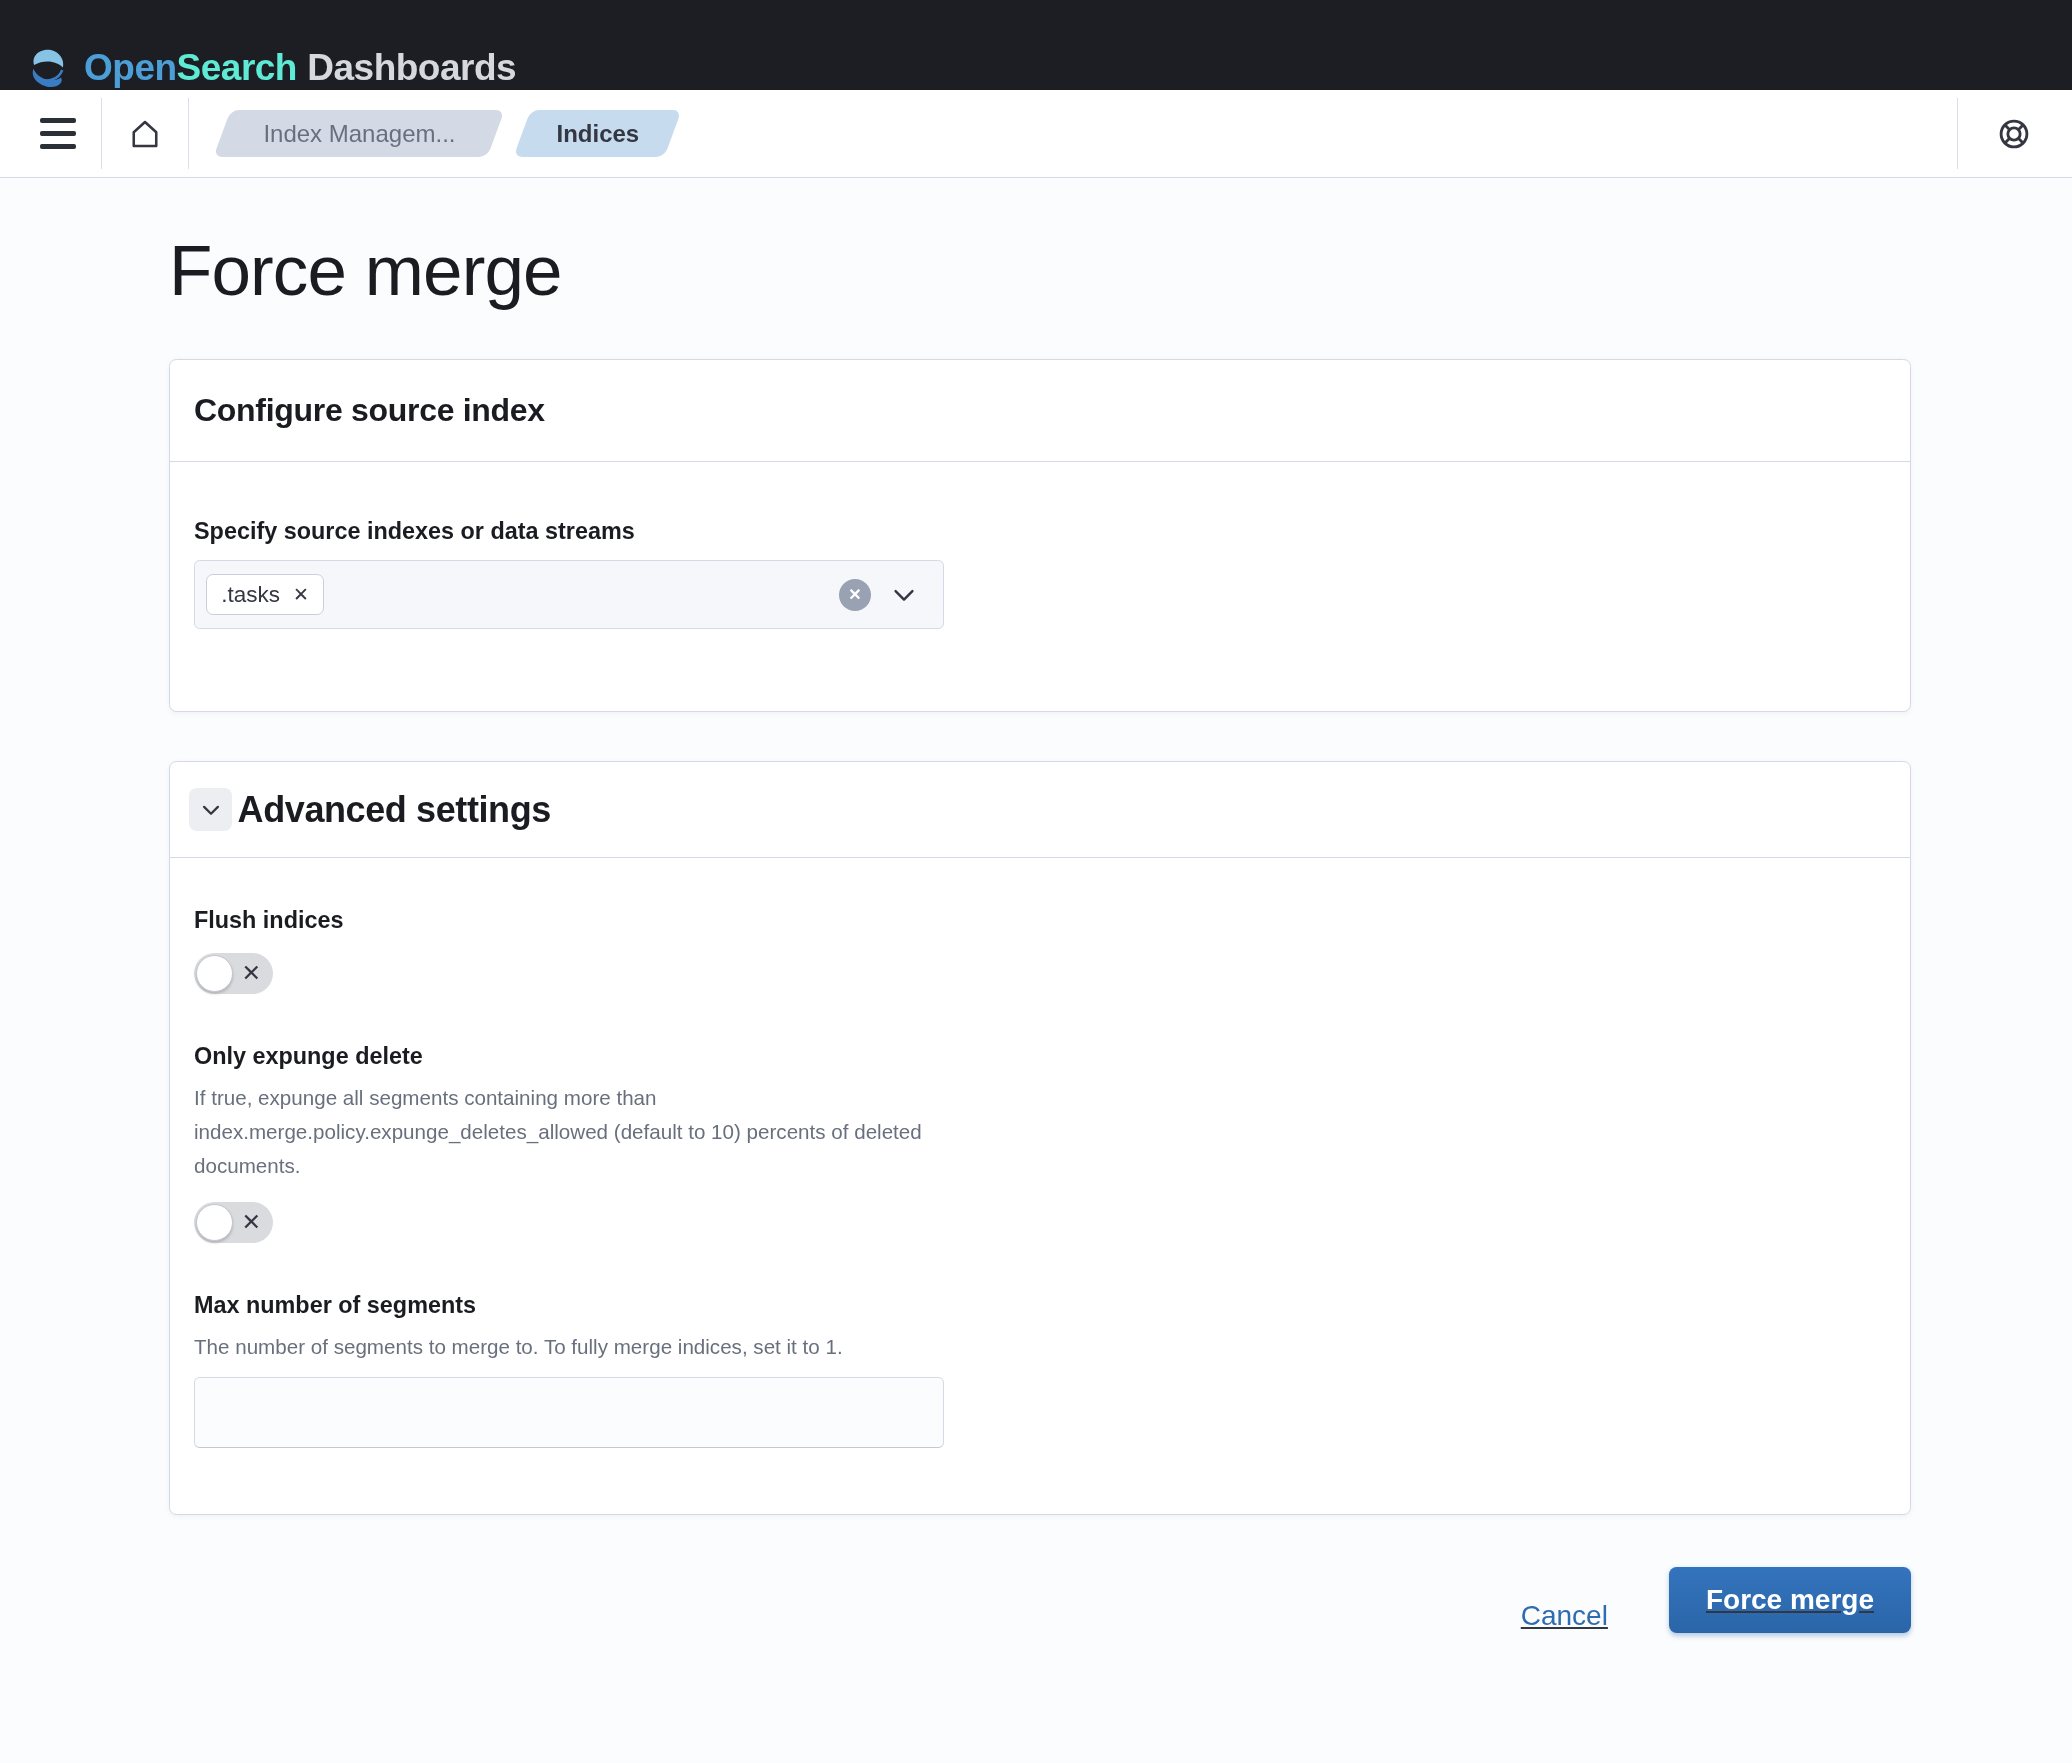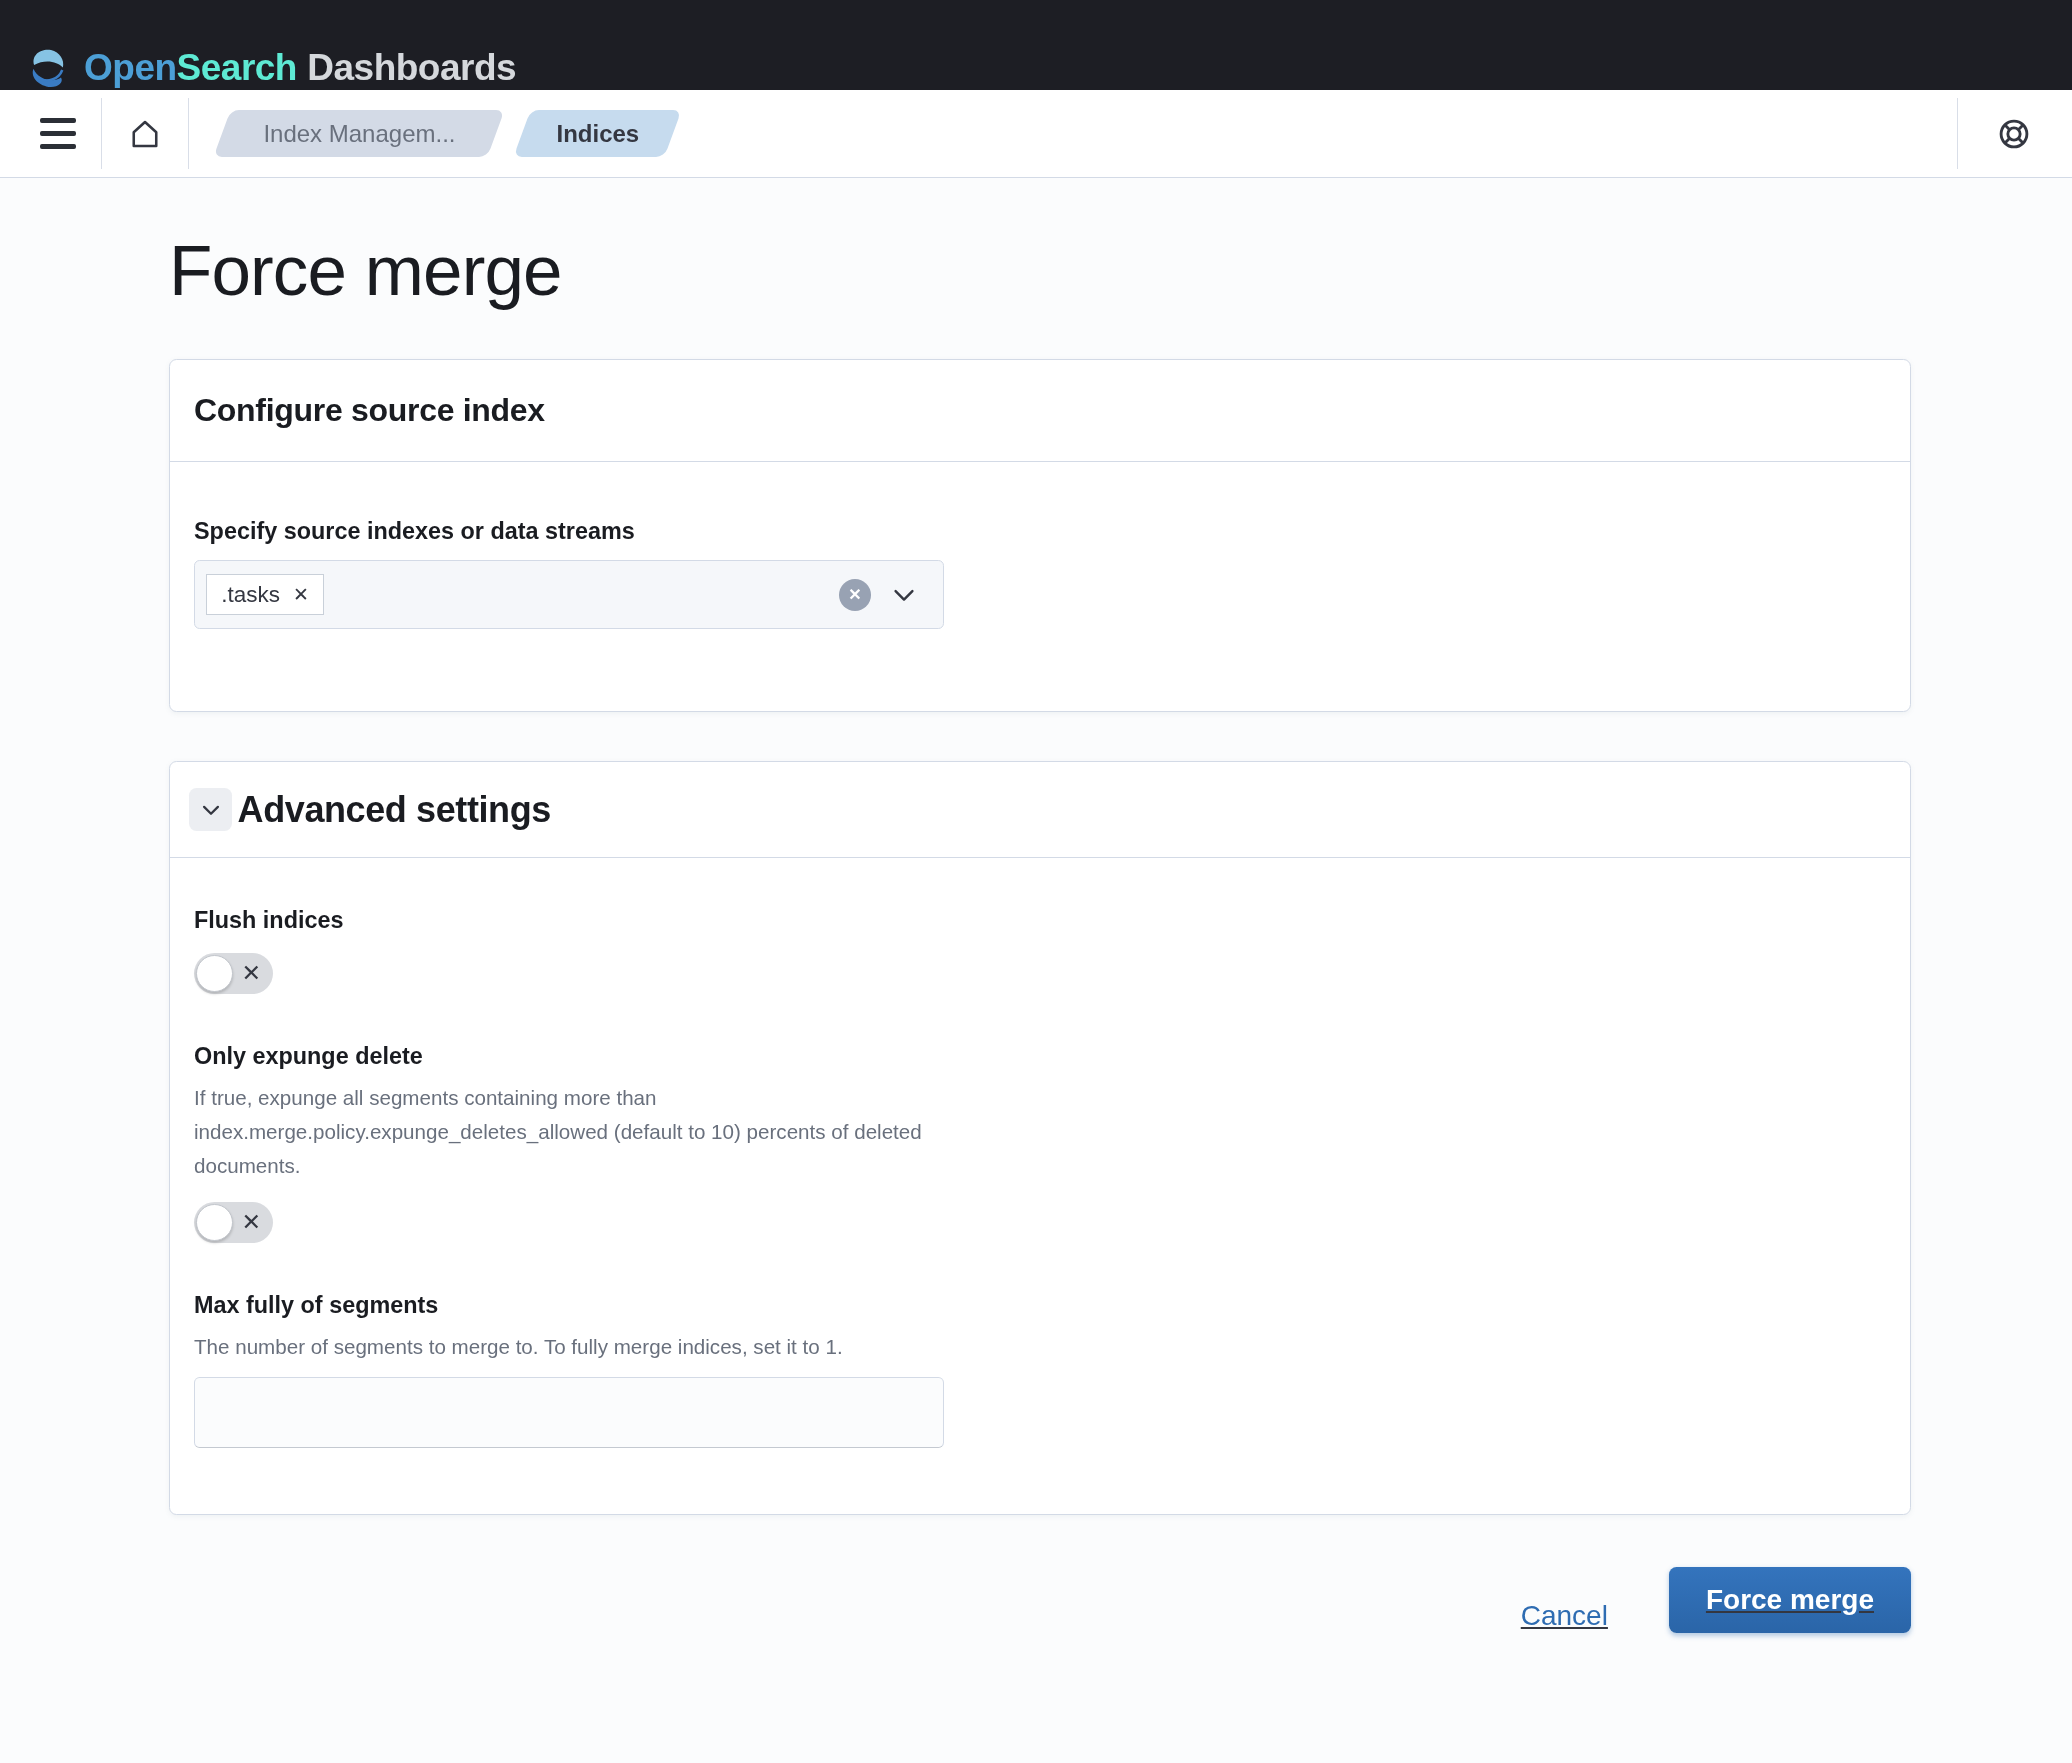--- a/index.html
+++ b/index.html
@@ -53,21 +53,21 @@
   .form-label{font-size:23.4px;font-weight:700;color:#1a1c21;}
   .form-help{font-size:20.6px;color:#69707d;line-height:34px;max-width:781px;margin-top:11.2px;}
   
   .combobox{
     margin-top:15px;width:750px;height:69px;box-sizing:border-box;
     background:#f5f7fa;border:0.9px solid #d3dae6;border-radius:5.6px;
     display:flex;align-items:center;padding:0 19px 0 11.2px;cursor:text;
   }
   .pill{
     display:inline-flex;align-items:center;gap:13px;background:#fff;
-    border:0.9px solid #c9d0d9;border-radius:0;padding:6.6px 14px;
+    border:0.9px solid #c9d0d9;border-radius:7px;padding:6.6px 14px;
     font-size:22.5px;color:#343741;
   }
   .pill-x{font-size:19px;color:#343741;line-height:1;cursor:pointer;}
   .combobox .spacer{flex:1;}
   .clear-btn{
     width:32px;height:32px;border-radius:50%;background:#98a2b3;border:none;cursor:pointer;
     color:#fff;font-size:16px;font-weight:700;display:flex;align-items:center;justify-content:center;line-height:1;
   }
   .caret-btn{background:none;border:none;margin-left:13px;cursor:pointer;display:flex;align-items:center;}
   
@@ -215,21 +215,21 @@
       <div class="field-block">
         <div class="form-label">Only expunge delete</div>
         <div class="form-help">If true, expunge all segments containing more than index.merge.policy.expunge_deletes_allowed (default to 10) percents of deleted documents.</div>
         <button class="switch">
           <span class="switch-knob"></span>
           <span class="switch-x">✕</span>
         </button>
       </div>
 
       <div class="field-block">
-        <div class="form-label">Max fully of segments</div>
+        <div class="form-label">Max number of segments</div>
         <div class="form-help">The number of segments to merge to. To fully merge indices, set it to 1.</div>
         <input class="text-input" type="text" value="" style="">
       </div>
 
     </div>
   </section>
 
   <div class="actions">
     <button class="btn-cancel">Cancel</button>
     <button class="btn-primary">Force merge</button>

